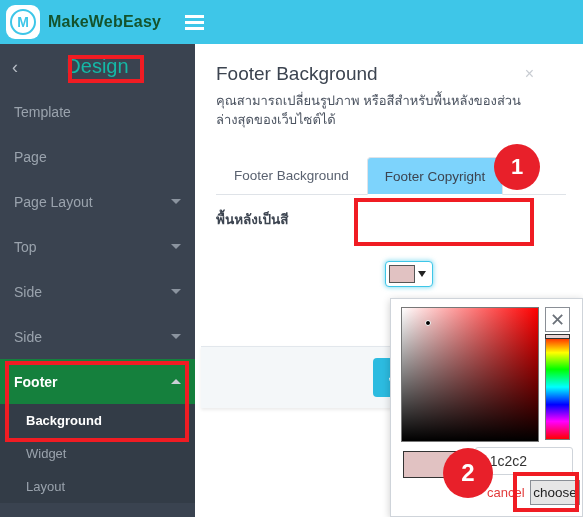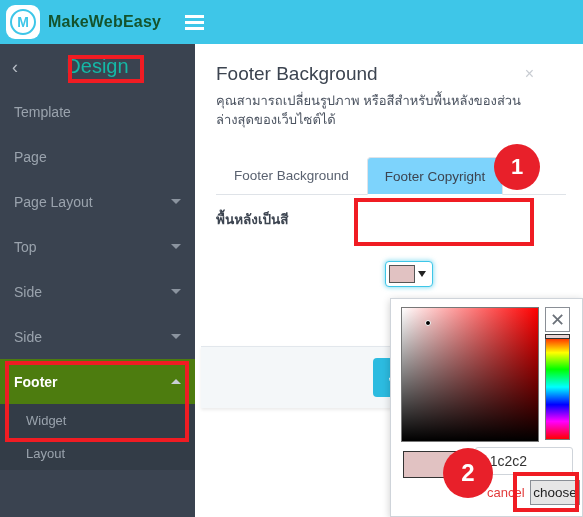--- a/index.html
+++ b/index.html
@@ -55,21 +55,21 @@
     color: #b6bcc4; font-size: 18px; line-height: 1; cursor: pointer;
   }
   .side-head-title {
     width: 100%; text-align: center; color: #14b8a6; font-size: 20px;
   }
   .nav-item {
     height: 45px; padding: 0 14px;
     display: flex; align-items: center; justify-content: space-between;
     color: #9aa3ad; font-size: 14px; cursor: pointer;
   }
-  .nav-item.bright { color: #ffffff; font-weight: bold; background: #4d7c0f; }
+  .nav-item.bright { color: #ffffff; font-weight: bold; background: #15803d; }
   .nav-sub {
     height: 33px; padding-left: 26px;
     display: flex; align-items: center;
     color: #9aa3ad; font-size: 13px; cursor: pointer;
     background: #333c47;
   }
   .nav-sub.active { color: #ffffff; font-weight: bold; }
   .caret { width: 0; height: 0; border-left: 5px solid transparent; border-right: 5px solid transparent; }
   .caret.down { border-top: 5px solid #8b949f; }
   .caret.up { border-bottom: 5px solid #c9ced6; }
@@ -259,20 +259,23 @@
       <span>Side</span>
       <span class="caret down"></span>
     </div>
     <div class="nav-item">
       <span>Side</span>
       <span class="caret down"></span>
     </div>
     <div class="nav-item bright">
       <span>Footer</span>
       <span class="caret up"></span>
+    </div>
+    <div class="nav-sub active">
+      <span>Background</span>
     </div>
     <div class="nav-sub">
       <span>Widget</span>
     </div>
     <div class="nav-sub">
       <span>Layout</span>
     </div>
   </div>
 
   <div class="main">

